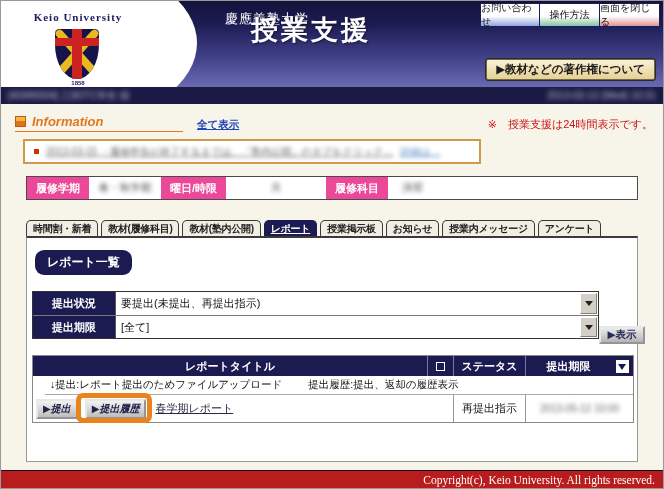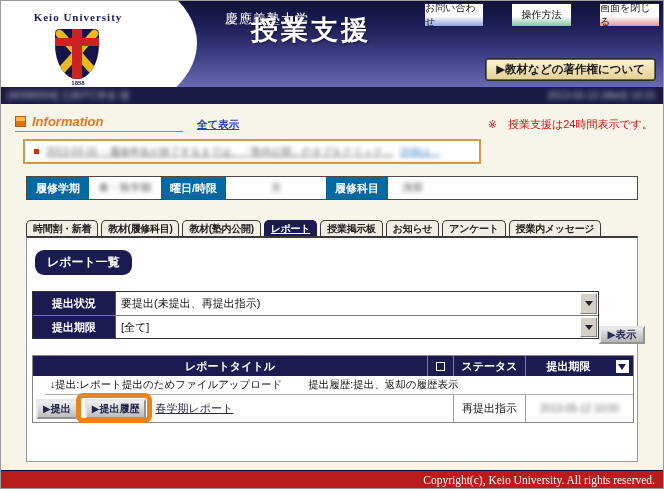--- a/index.html
+++ b/index.html
@@ -21,21 +21,21 @@
   .shield .v { position:absolute; left:17px; top:0; width:10px; height:100%; background:#c22; }
   .shield .h { position:absolute; left:0; top:9px; width:100%; height:8px; background:#c22; }
   .shield .x1,.shield .x2 { position:absolute; left:18px; top:-6px; width:8px; height:60px;
             background:#e9b91f; border-radius:4px; }
   .shield .x1 { transform:rotate(42deg); } .shield .x2 { transform:rotate(-42deg); }
   .logo-year { position:absolute; left:30px; top:113px; width:150px; text-align:center;
                font-size:6px; color:#1b1b5e; font-weight:bold; }
   .org-ja { position:absolute; left:224px; top:9px; color:#fff; font-size:13px; letter-spacing:1px; }
   .app-title { position:absolute; left:250px; top:11px; color:#fff; font-size:27px;
                font-weight:bold; letter-spacing:3px; text-shadow:1px 1px 2px rgba(0,0,0,.5); }
-  .top-buttons { position:absolute; top:2px; right:3px; display:flex;gap:28px; }
+  .top-buttons { position:absolute; top:2px; right:3px; display:flex; }
   .top-btn { width:60px; height:24px; border:1px solid #1b1b5e; border-left:none;
              font-size:10px; color:#111; display:flex; align-items:center; justify-content:center;
              cursor:pointer; background:linear-gradient(180deg,#fff 0%,#fff 55%,var(--stripe,#ccc) 100%); }
   .top-btn:first-child { border-left:1px solid #1b1b5e; }
   .copyright-btn { position:absolute; right:8px; top:58px; height:21px; padding:0 9px;
              background:linear-gradient(180deg,#faf1d6,#e6d094); border:1px solid #6e6a44;
              outline:1px solid #2a2a2a; border-radius:2px; font-size:11.5px; font-weight:bold;
              color:#1a1a1a; display:flex; align-items:center; cursor:pointer; }
 
   
@@ -56,21 +56,21 @@
   .hours-note { margin-left:auto; color:#cc1111; font-size:11px; }
   .info-box { margin:7px 0 0 22px; width:458px; height:25px; background:#fff;
               border:2px solid #cf9b4a; display:flex; align-items:center; gap:7px; padding:0 9px; }
   .bullet { width:5px; height:5px; background:#cc3300; flex:none; }
   .info-text { font-size:10px; color:#555; text-decoration:underline; }
   .info-link { font-size:10px; color:#3a7abf; text-decoration:underline; cursor:pointer; }
 
   
   .course-bar { margin:12px 0 0 25px; width:612px; height:24px; background:#fff;
                 border:1px solid #4a4a4a; display:flex; align-items:stretch; }
-  .cb-label { background:#0369a1; color:#fff; font-size:11px; font-weight:bold;
+  .cb-label { background:#ec4899; color:#fff; font-size:11px; font-weight:bold;
               display:flex; align-items:center; padding:0 9px; }
   .cb-val { font-size:10.5px; color:#333; display:flex; align-items:center; justify-content:center; }
   .cb-v1 { width:72px; } .cb-v2 { width:100px; } .cb-v3 { flex:1; justify-content:flex-start; padding-left:14px; }
 
   
   .tabs { display:flex; gap:3px; margin:13px 0 0 25px; height:23px; position:relative; z-index:2; }
   .tab { background:#f1eee4; border:1px solid #3a3a3a; border-bottom:none;
          border-radius:5px 5px 0 0; padding:0 6px; font-size:10px; font-weight:bold;
          letter-spacing:-0.3px; color:#222; display:flex; align-items:center; cursor:pointer;margin-top:7px; }
   .tab.active { background:#1b1b52; color:#fff; border-color:#1b1b52;text-decoration:underline; }
@@ -107,21 +107,21 @@
   .hd-checkbox { width:9px; height:9px; border:1px solid #fff; background:transparent; }
   .sort-box { width:13px; height:13px; background:#fff; display:flex; align-items:center;
               justify-content:center; cursor:pointer; }
   .sort-box:after { content:""; border:4px solid transparent; border-top:6px solid #1b1b52; margin-top:5px; }
   .r-legend { height:19px; display:flex; align-items:center; gap:26px; font-size:10.5px;
               color:#111; padding-left:5px; border-bottom:1px solid #aaa; background:#fff;margin-left:12px; }
   .r-row { height:27px; display:flex; position:relative; background:#fff; }
   .d-title { flex:1; display:flex; align-items:center; padding-left:3px; gap:7px; }
   .mini-btn { background:linear-gradient(#f2f2f2,#bdbdbd); border:2px outset #e8e8e8;
               font-size:10px; font-weight:bold; color:#22224a; height:18px; padding:8px 5px;
-              display:flex; align-items:center; cursor:pointer; white-space:nowrap; }
+              display:flex; align-items:center; cursor:pointer; white-space:nowrap;font-style:italic; }
   .highlight-box { position:absolute; left:43px; top:-2px; width:76px; height:30px;
                    border:5px solid #e8831d; border-radius:7px; z-index:3; pointer-events:none; }
   .row-link { font-size:11px; color:#2a2a44; text-decoration:underline; cursor:pointer; margin-left:2px; }
   .d-status { width:72px; border-left:1px solid #999; display:flex; align-items:center;
               justify-content:center; font-size:11px; color:#111; }
   .d-deadline { width:108px; border-left:1px solid #999; display:flex; align-items:center;
                 justify-content:center; font-size:10px; color:#555; }
 
   
   .footer { position:absolute; left:0; right:0; bottom:0; height:18px; background:#b91c1c;
@@ -190,22 +190,22 @@
       </div>
   </div>
 
   <div class="tabs">
     <div class="tab">時間割・新着</div>
     <div class="tab">教材(履修科目)</div>
     <div class="tab">教材(塾内公開)</div>
     <div class="tab active">レポート</div>
     <div class="tab">授業掲示板</div>
     <div class="tab">お知らせ</div>
+    <div class="tab">授業内メッセージ</div>
     <div class="tab">アンケート</div>
-    <div class="tab">授業内メッセージ</div>
   </div>
 
   <div class="panel">
     <div class="badge">レポート一覧</div>
 
     <div class="filter-wrap">
       <div class="f-row">
         <div class="f-label">提出状況</div>
         <div class="f-select">
           <span>要提出(未提出、再提出指示)</span>

